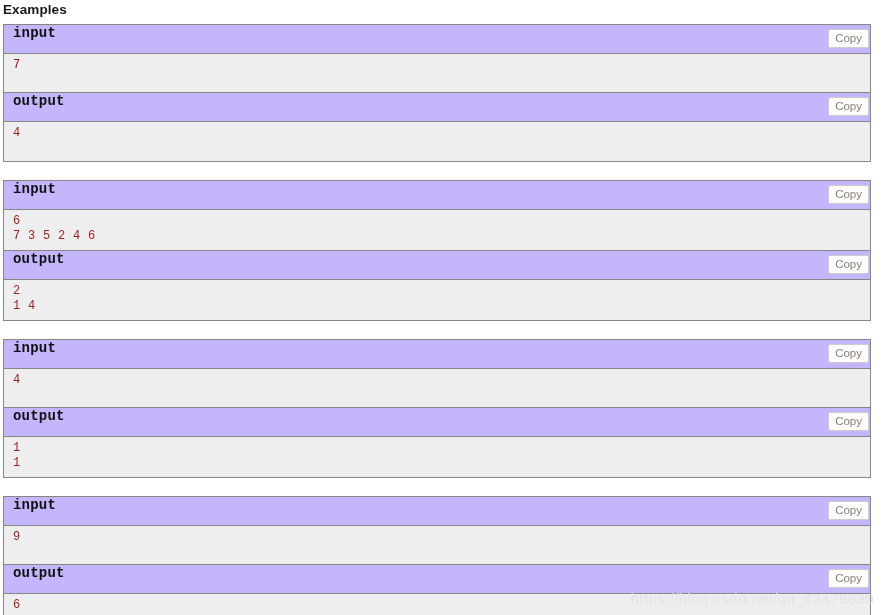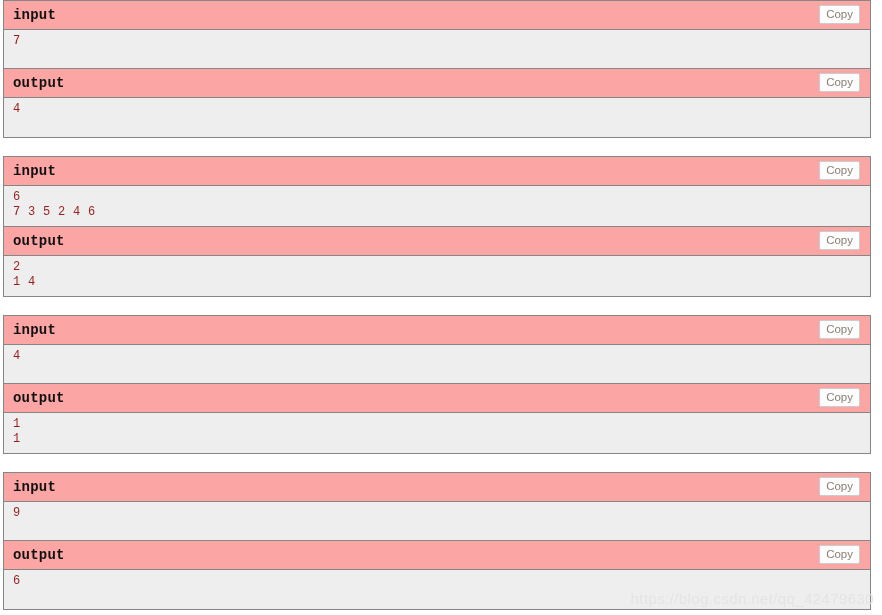--- a/index.html
+++ b/index.html
@@ -41,37 +41,36 @@
     background: #ffffff;
     margin: 0 0 18px 3px;
     width: 868px;
     box-sizing: border-box;
   }
   .example-group:last-child {
     margin-bottom: 0;
   }
   .io-title {
     position: relative;
-    background: #fca5a5;
+    background: #c4b5fd;
     height: 28px;
     display: flex;
-    align-items: center;
     padding: 0 0 0 9px;
     box-sizing: border-box;
   }
   .io-title-label {
     font-family: "Liberation Mono", "DejaVu Sans Mono", monospace;
     font-size: 14px;
     font-weight: bold;
     color: #111111;
     letter-spacing: 0.2px;
   }
   .copy-btn {
     position: absolute;
-    right: 10px;
+    right: 1px;
     top: 4px;
     font-family: "Liberation Sans", sans-serif;
     font-size: 11.5px;
     color: #8a7f72;
     background: #fdfdfd;
     border: 1px solid #cccccc;
     border-radius: 2px;
     padding: 2px 6px 3px 6px;
     line-height: 12px;
     cursor: pointer;
@@ -105,20 +104,21 @@
     letter-spacing: 0.4px;
     pointer-events: none;
     user-select: none;
   }
 </style>
 </head>
 <body>
 
 <div id="page-root">
 
+  <div class="page-title">Examples</div>
 
   <div class="examples-list">
 
     <div class="example-group">
       <div class="io-title">
         <span class="io-title-label">input</span>
         <button class="copy-btn">Copy</button>
       </div>
       <div class="io-content">
         <div class="io-line">7</div>

